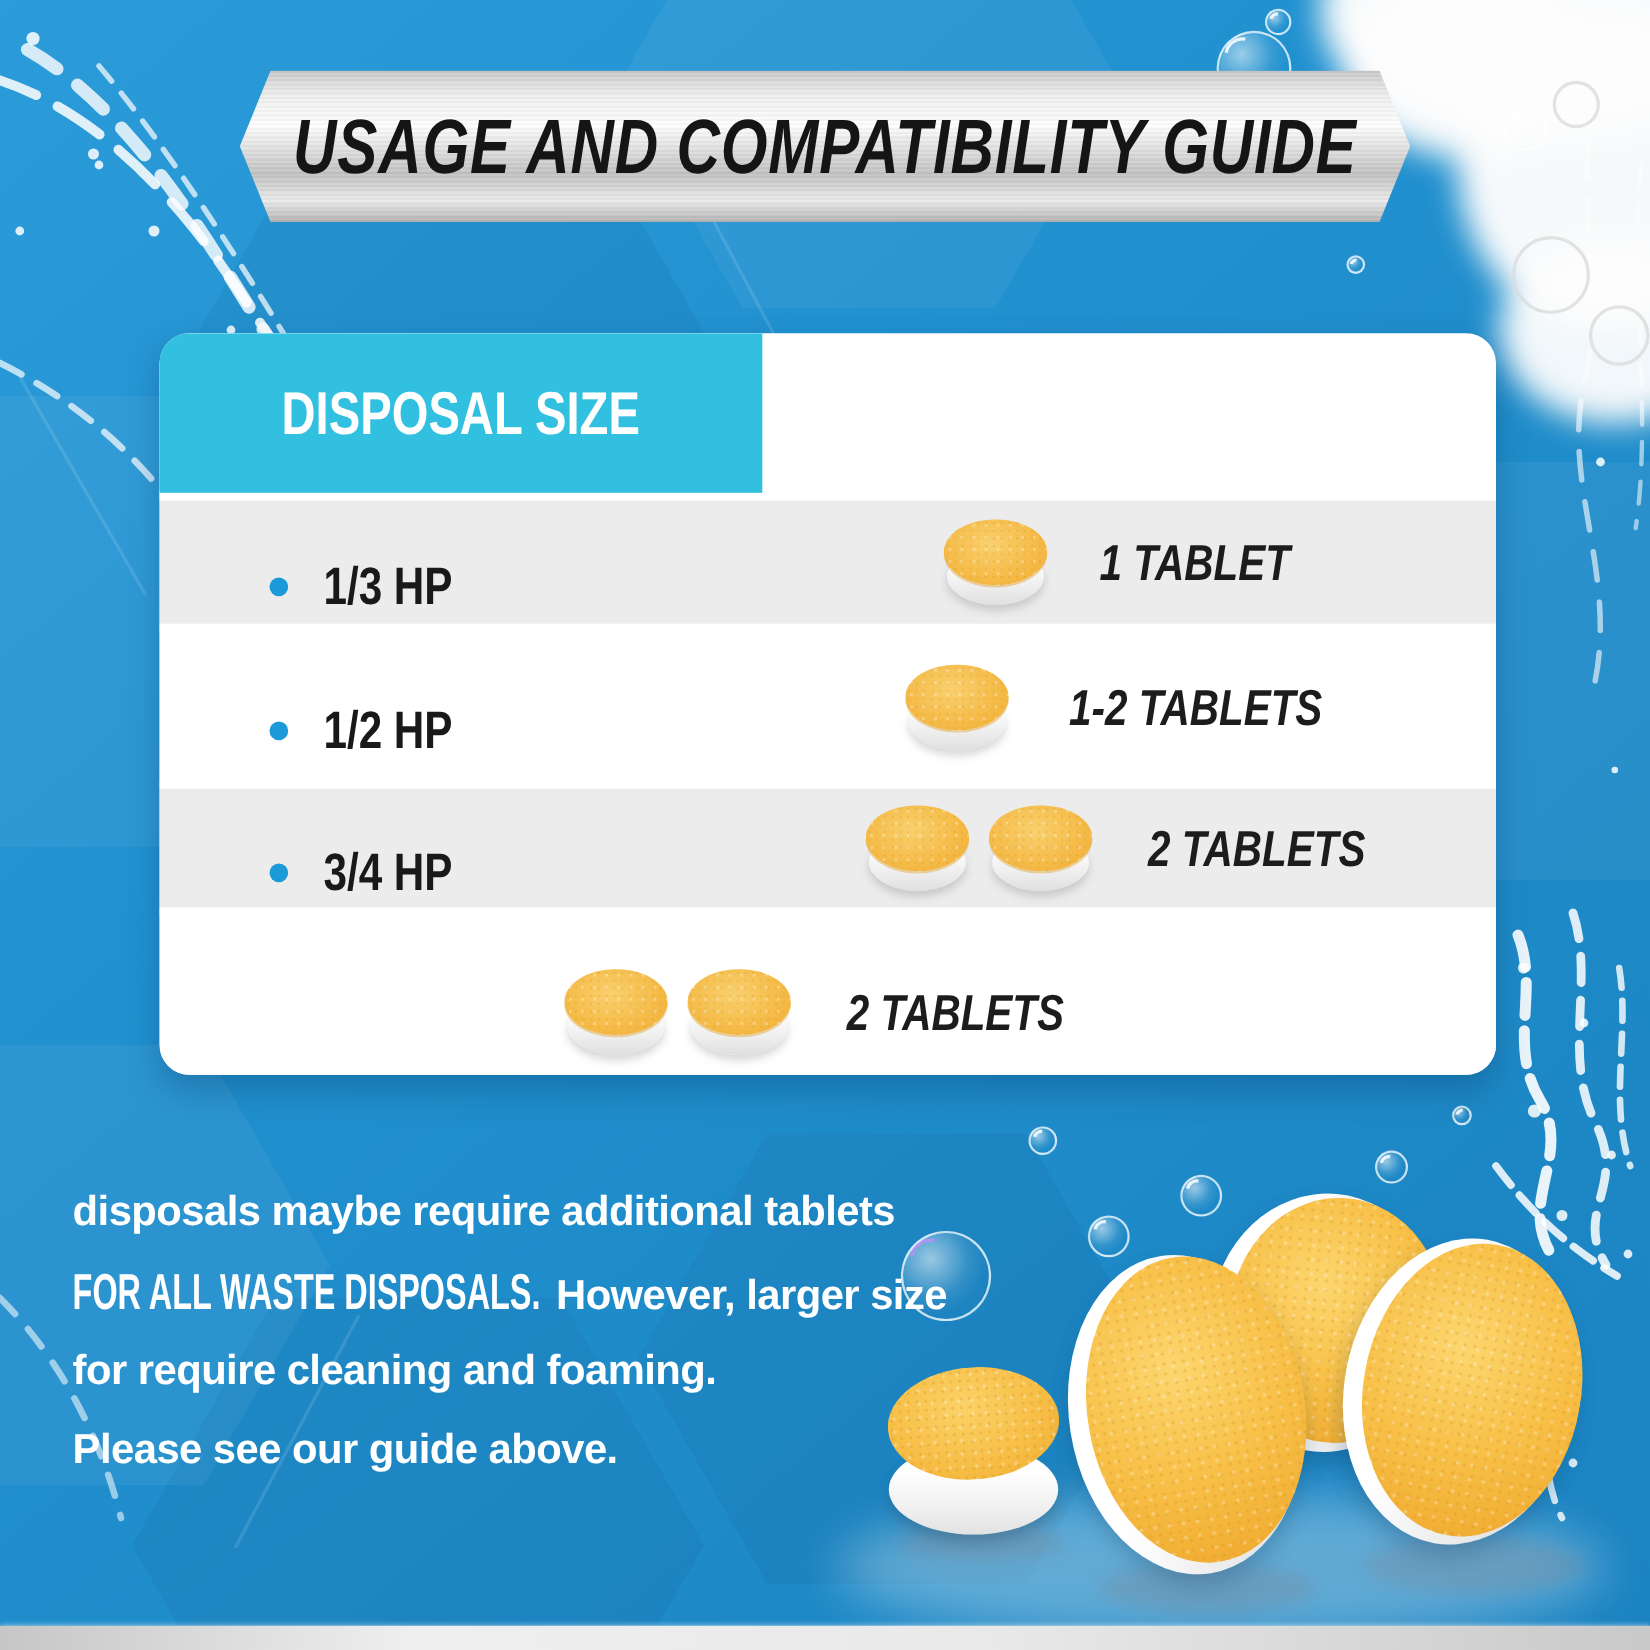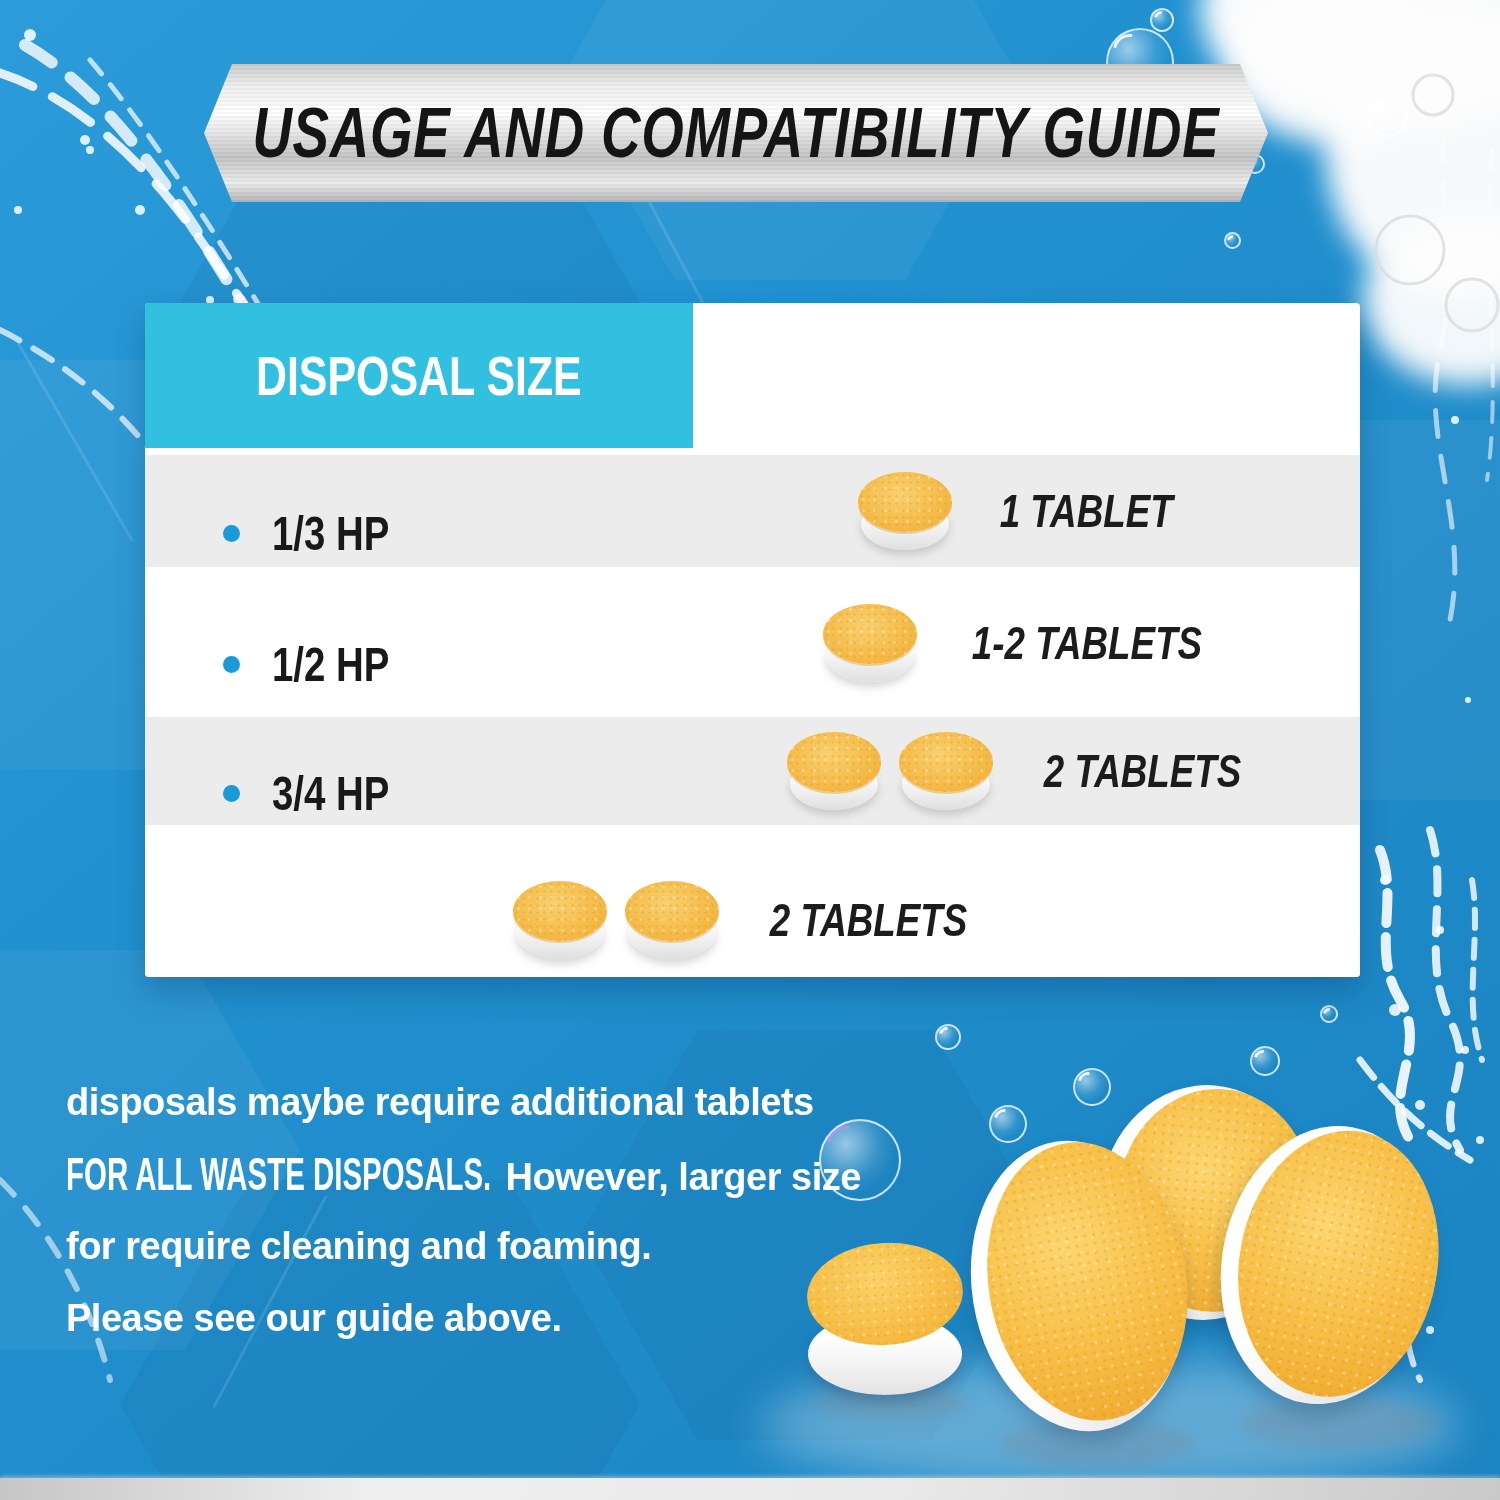--- a/index.html
+++ b/index.html
@@ -8,49 +8,49 @@
   .stage{position:relative;width:1500px;height:1500px;overflow:hidden;
          background:linear-gradient(140deg,#2b9bd9 0%,#2191d0 35%,#1f8cca 60%,#1b83c1 100%);}
 
   
   .hex{position:absolute;clip-path:polygon(25% 0,75% 0,100% 50%,75% 100%,25% 100%,0 50%);}
   .hex.light{background:rgba(255,255,255,0.05);}
   .hex.dark{background:rgba(8,45,85,0.06);}
   .hex-edge{position:absolute;height:3px;background:rgba(255,255,255,0.12);border-radius:2px;}
 
   
-  .banner{position:absolute;left:204px;top:64px;width:1064px;height:138px;
+  .banner{position:absolute;left:218px;top:64px;width:1064px;height:138px;
           display:flex;align-items:center;justify-content:center;
           background:
             repeating-linear-gradient(180deg,rgba(0,0,0,0.035) 0 2px,rgba(255,255,255,0.04) 2px 4px),
             linear-gradient(180deg,#c9c9c9 0%,#efefef 16%,#ffffff 36%,#dddddd 54%,#c3c3c3 68%,#ececec 86%,#b3b3b3 100%);
           clip-path:polygon(0 50%,28px 0,calc(100% - 28px) 0,100% 50%,calc(100% - 28px) 100%,28px 100%);
           filter:drop-shadow(0 5px 7px rgba(0,40,80,0.35));}
   .banner-title{font-size:70px;font-weight:bold;font-style:italic;color:#151515;
                 letter-spacing:1px;white-space:nowrap;display:inline-block;}
 
   
   .guide-table{position:absolute;left:145px;top:303px;width:1215px;height:674px;
-               background:#ffffff;border-radius:4px;overflow:hidden;
+               background:#ffffff;border-radius:27px;overflow:hidden;
                box-shadow:0 14px 30px rgba(0,50,90,0.28);}
   .thead{display:flex;height:145px;}
   .hcell{display:flex;align-items:center;justify-content:center;}
   .hcell.cyan{width:548px;background:#31c0df;}
   .hcell.orange{flex:1;background:#f5a72a;}
   .hcell-label{font-size:55px;font-weight:bold;white-space:nowrap;display:inline-block;}
   .hcell.cyan .hcell-label{color:#ffffff;}
   .hcell.orange .hcell-label{color:#2a2115;}
   .trow{display:flex;}
   .trow.gray{background:#ececec;border-top:7px solid #ffffff;border-bottom:8px solid #ffffff;}
   .trow.white{background:#ffffff;}
   .trow.r1{height:112px;}
   .trow.r2{height:135px;}
   .trow.r3{height:108px;}
   .trow.r4{height:174px;}
-  .cell-size{width:548px;display:flex;align-items:center;padding-left:78px;box-sizing:border-box;margin-top:44px;}
+  .cell-size{width:548px;display:flex;align-items:center;padding-left:100px;box-sizing:border-box;margin-top:44px;}
   .bullet{width:17px;height:17px;border-radius:50%;background:#1a9bd7;flex:none;margin-right:32px;}
   .size-label{font-size:48px;font-weight:bold;color:#191919;white-space:nowrap;display:inline-block;}
   .cell-usage{flex:1;display:flex;align-items:center;justify-content:center;gap:26px;font-style:italic;}
   .tabs-pair{display:flex;gap:18px;}
   .usage-label{font-size:46px;font-weight:bold;color:#1c1c1c;white-space:nowrap;display:inline-block;}
 
   
   .tab-icon{position:relative;width:94px;height:78px;flex:none;}
   .tab-base{position:absolute;left:3px;bottom:0;width:88px;height:52px;border-radius:50%;
             background:linear-gradient(180deg,#ffffff 25%,#ededed 70%,#dfdfdf 100%);

